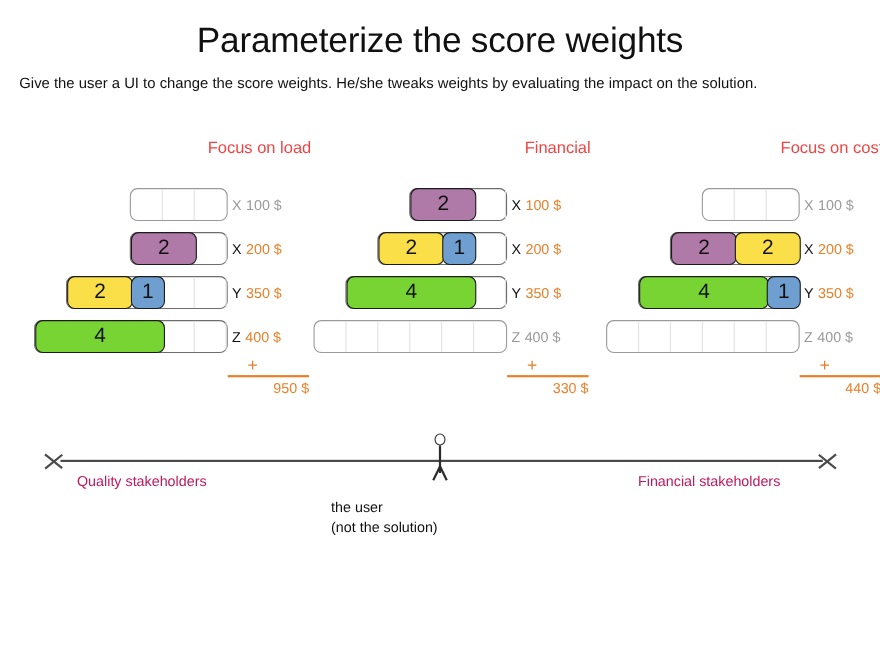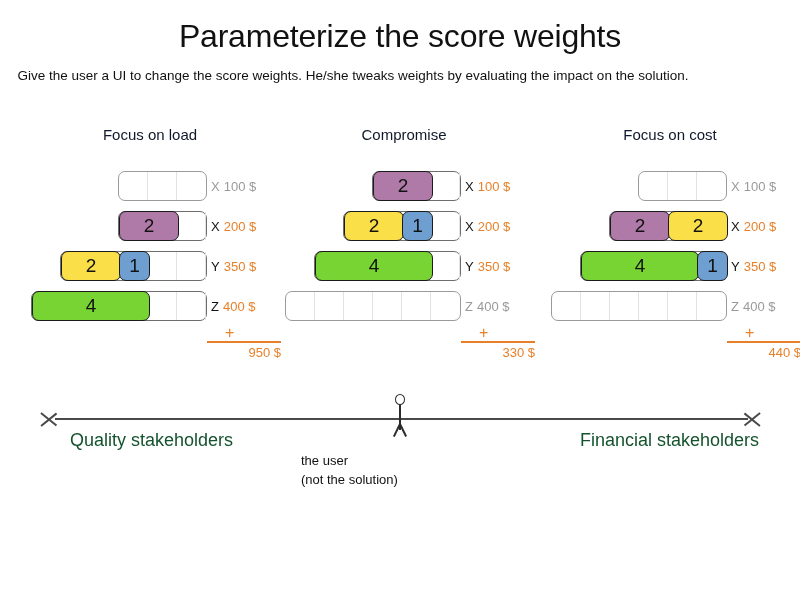--- a/index.html
+++ b/index.html
@@ -56,24 +56,24 @@
   }
   .col-0 { left: 17px; }
   .col-1 { left: 271px; }
   .col-2 { left: 537px; }
 
   .col-heading {
     position: absolute;
     top: 0;
     left: 0;
     width: 266px;
-    text-align: center;
+    text-align: right;
     font-size: 15px;
     font-weight: 400;
-    color: #0f172a;
+    color: #ef4444;
   }
 
   .rows {
     position: absolute;
     top: 40px;
     left: 0;
     width: 266px;
   }
 
   .bar-row {
@@ -204,22 +204,22 @@
     background: #4a4a4a;
   }
   .arrow-left .a1 { top: 7px;  transform: rotate(39deg);  transform-origin: left center; }
   .arrow-left .a2 { top: 20px; transform: rotate(-39deg); transform-origin: left center; }
   .arrow-right .a1 { top: 7px;  transform: rotate(-39deg); transform-origin: right center; }
   .arrow-right .a2 { top: 20px; transform: rotate(39deg);  transform-origin: right center; }
 
   .end-label {
     position: absolute;
     top: 38px;
-    font-size: 18px;
-    color: #14532d;
+    font-size: 13px;
+    color: #be185d;
     white-space: nowrap;
   }
   .end-left  { left: 70px; }
   .end-right { left: 580px; }
 
   
   .figure {
     position: absolute;
     left: 386px;
     top: 2px;
@@ -330,21 +330,21 @@
           </div>
         </div>
       </div>
       <div class="sum">
         <div class="plus">+</div>
         <div class="rule"></div>
         <div class="total">950 $</div>
       </div>
     </div>
     <div class="column col-1">
-      <div class="col-heading">Compromise</div>
+      <div class="col-heading">Financial</div>
       <div class="rows">
         <div class="bar-row">
           <div class="track active" style="left: 101px; width: 89px;">
             <div class="cell"></div>
             <div class="cell"></div>
             <div class="cell"></div>
             <div class="seg" style="left: 0px; width: 60px; background: rgb(176, 122, 168);">2</div>
           </div>
           <div class="row-label">
             <span class="key">X</span>

